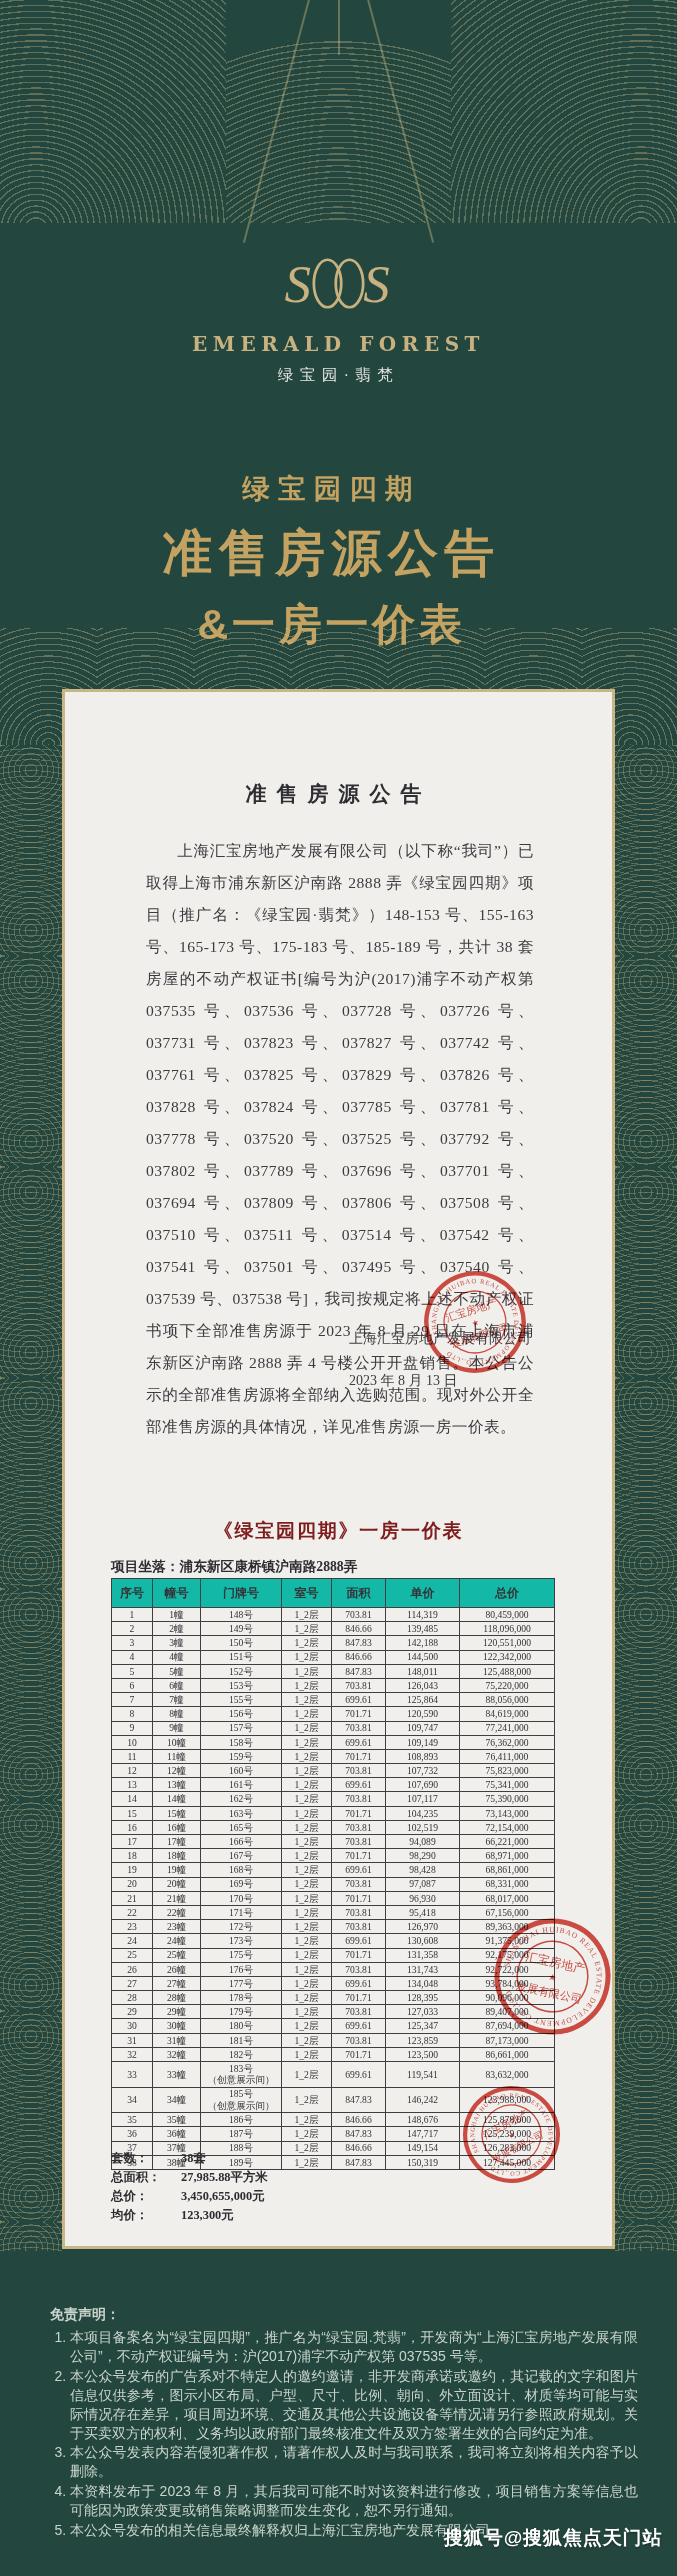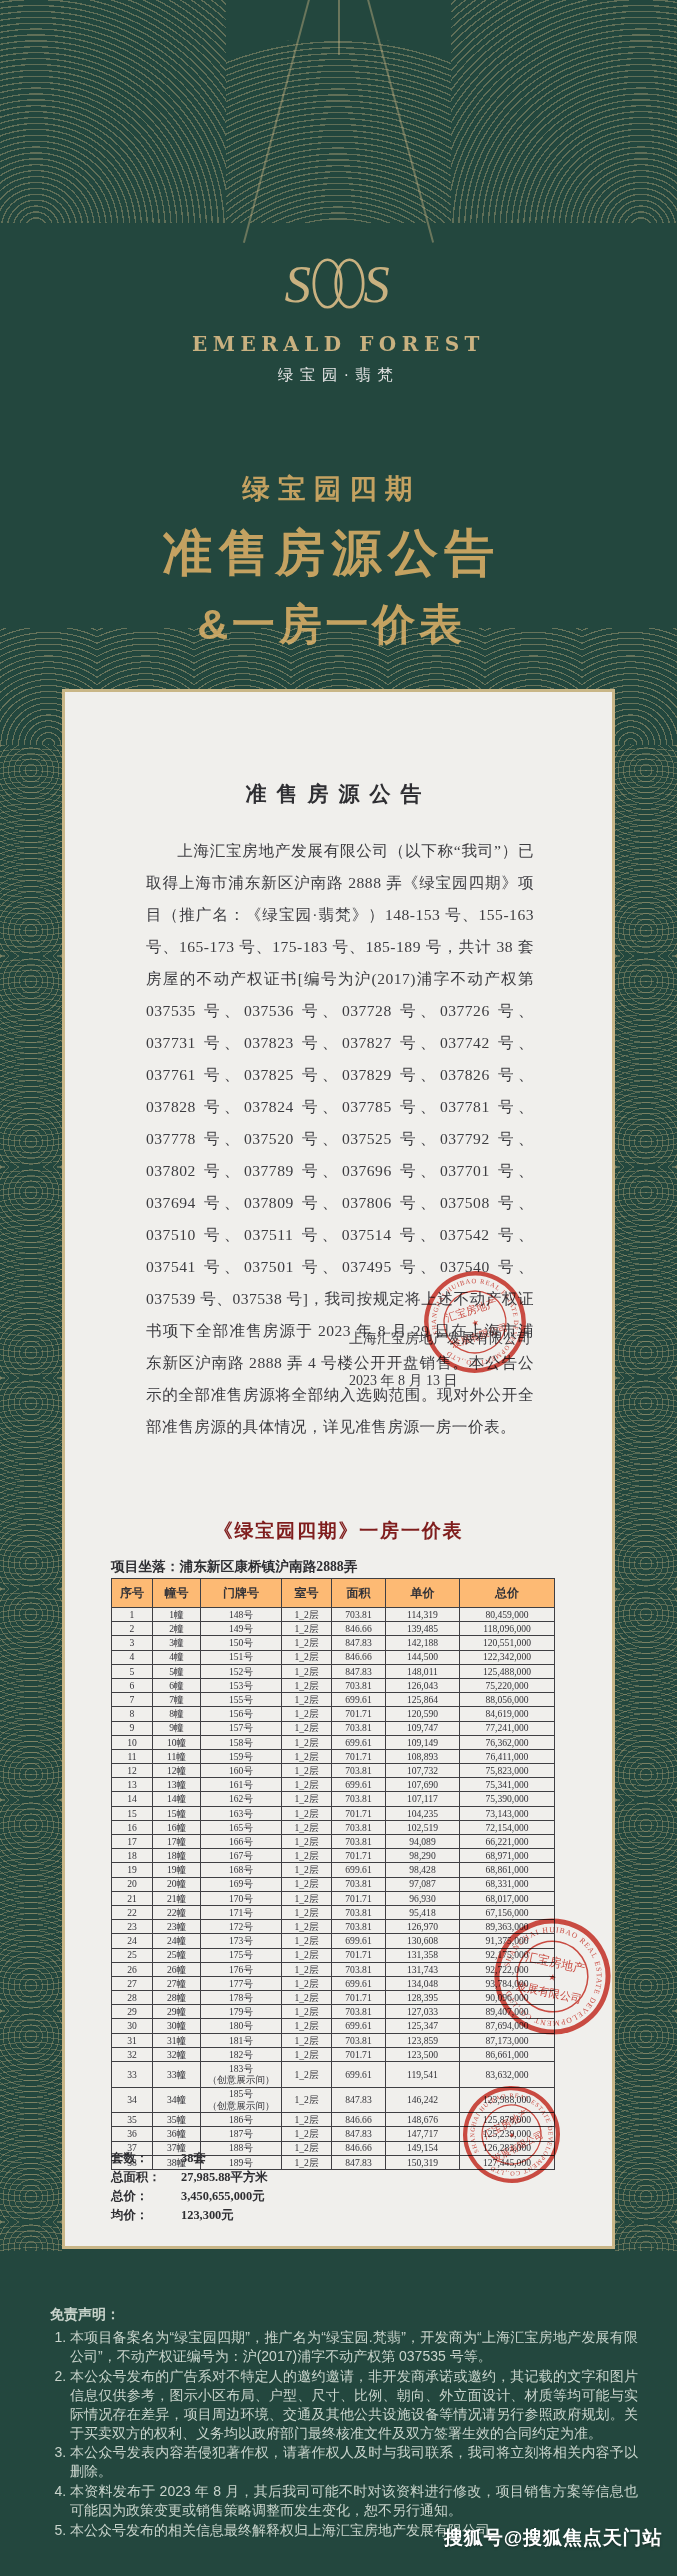--- a/index.html
+++ b/index.html
@@ -62,21 +62,21 @@
   .seal-2{left:427px;top:1224px;width:121px;height:121px;transform:rotate(12deg);}
   .seal-3{left:396px;top:1392px;width:101px;height:101px;transform:rotate(-28deg);}
   
   .table-title{position:absolute;top:826px;left:0;width:100%;text-align:center;
     font-size:19px;font-weight:700;letter-spacing:1.8px;color:#7f1d1d;}
   .table-location{position:absolute;top:866px;left:46px;
     font-size:13.7px;font-weight:700;color:#2e2e32;}
   table.price{position:absolute;top:886px;left:46px;width:443px;
     border-collapse:collapse;table-layout:fixed;color:#333338;}
   table.price th{border:0.9px solid #3f3f43;border-top:1.8px solid #3f3f43;
-    font-size:12px;font-weight:700;padding:5.5px 0;background:#fdba74;}
+    font-size:12px;font-weight:700;padding:5.5px 0;background:#14b8a6;}
   table.price td{border:0.9px solid #3f3f43;font-size:9.6px;line-height:11.4px;
     padding:0.9px 0;text-align:center;white-space:pre-line;}
   table.price tr>*:first-child{border-left:1.8px solid #3f3f43;}
   table.price tr>*:last-child{border-right:1.8px solid #3f3f43;}
   table.price tr:last-child td{border-bottom:1.8px solid #3f3f43;}
   
   .summary{position:absolute;top:1457px;left:46px;font-size:12.4px;
     font-weight:600;color:#2e2e32;}
   .summary-row{display:flex;line-height:19px;}
   .summary-row .lbl{width:70px;}

